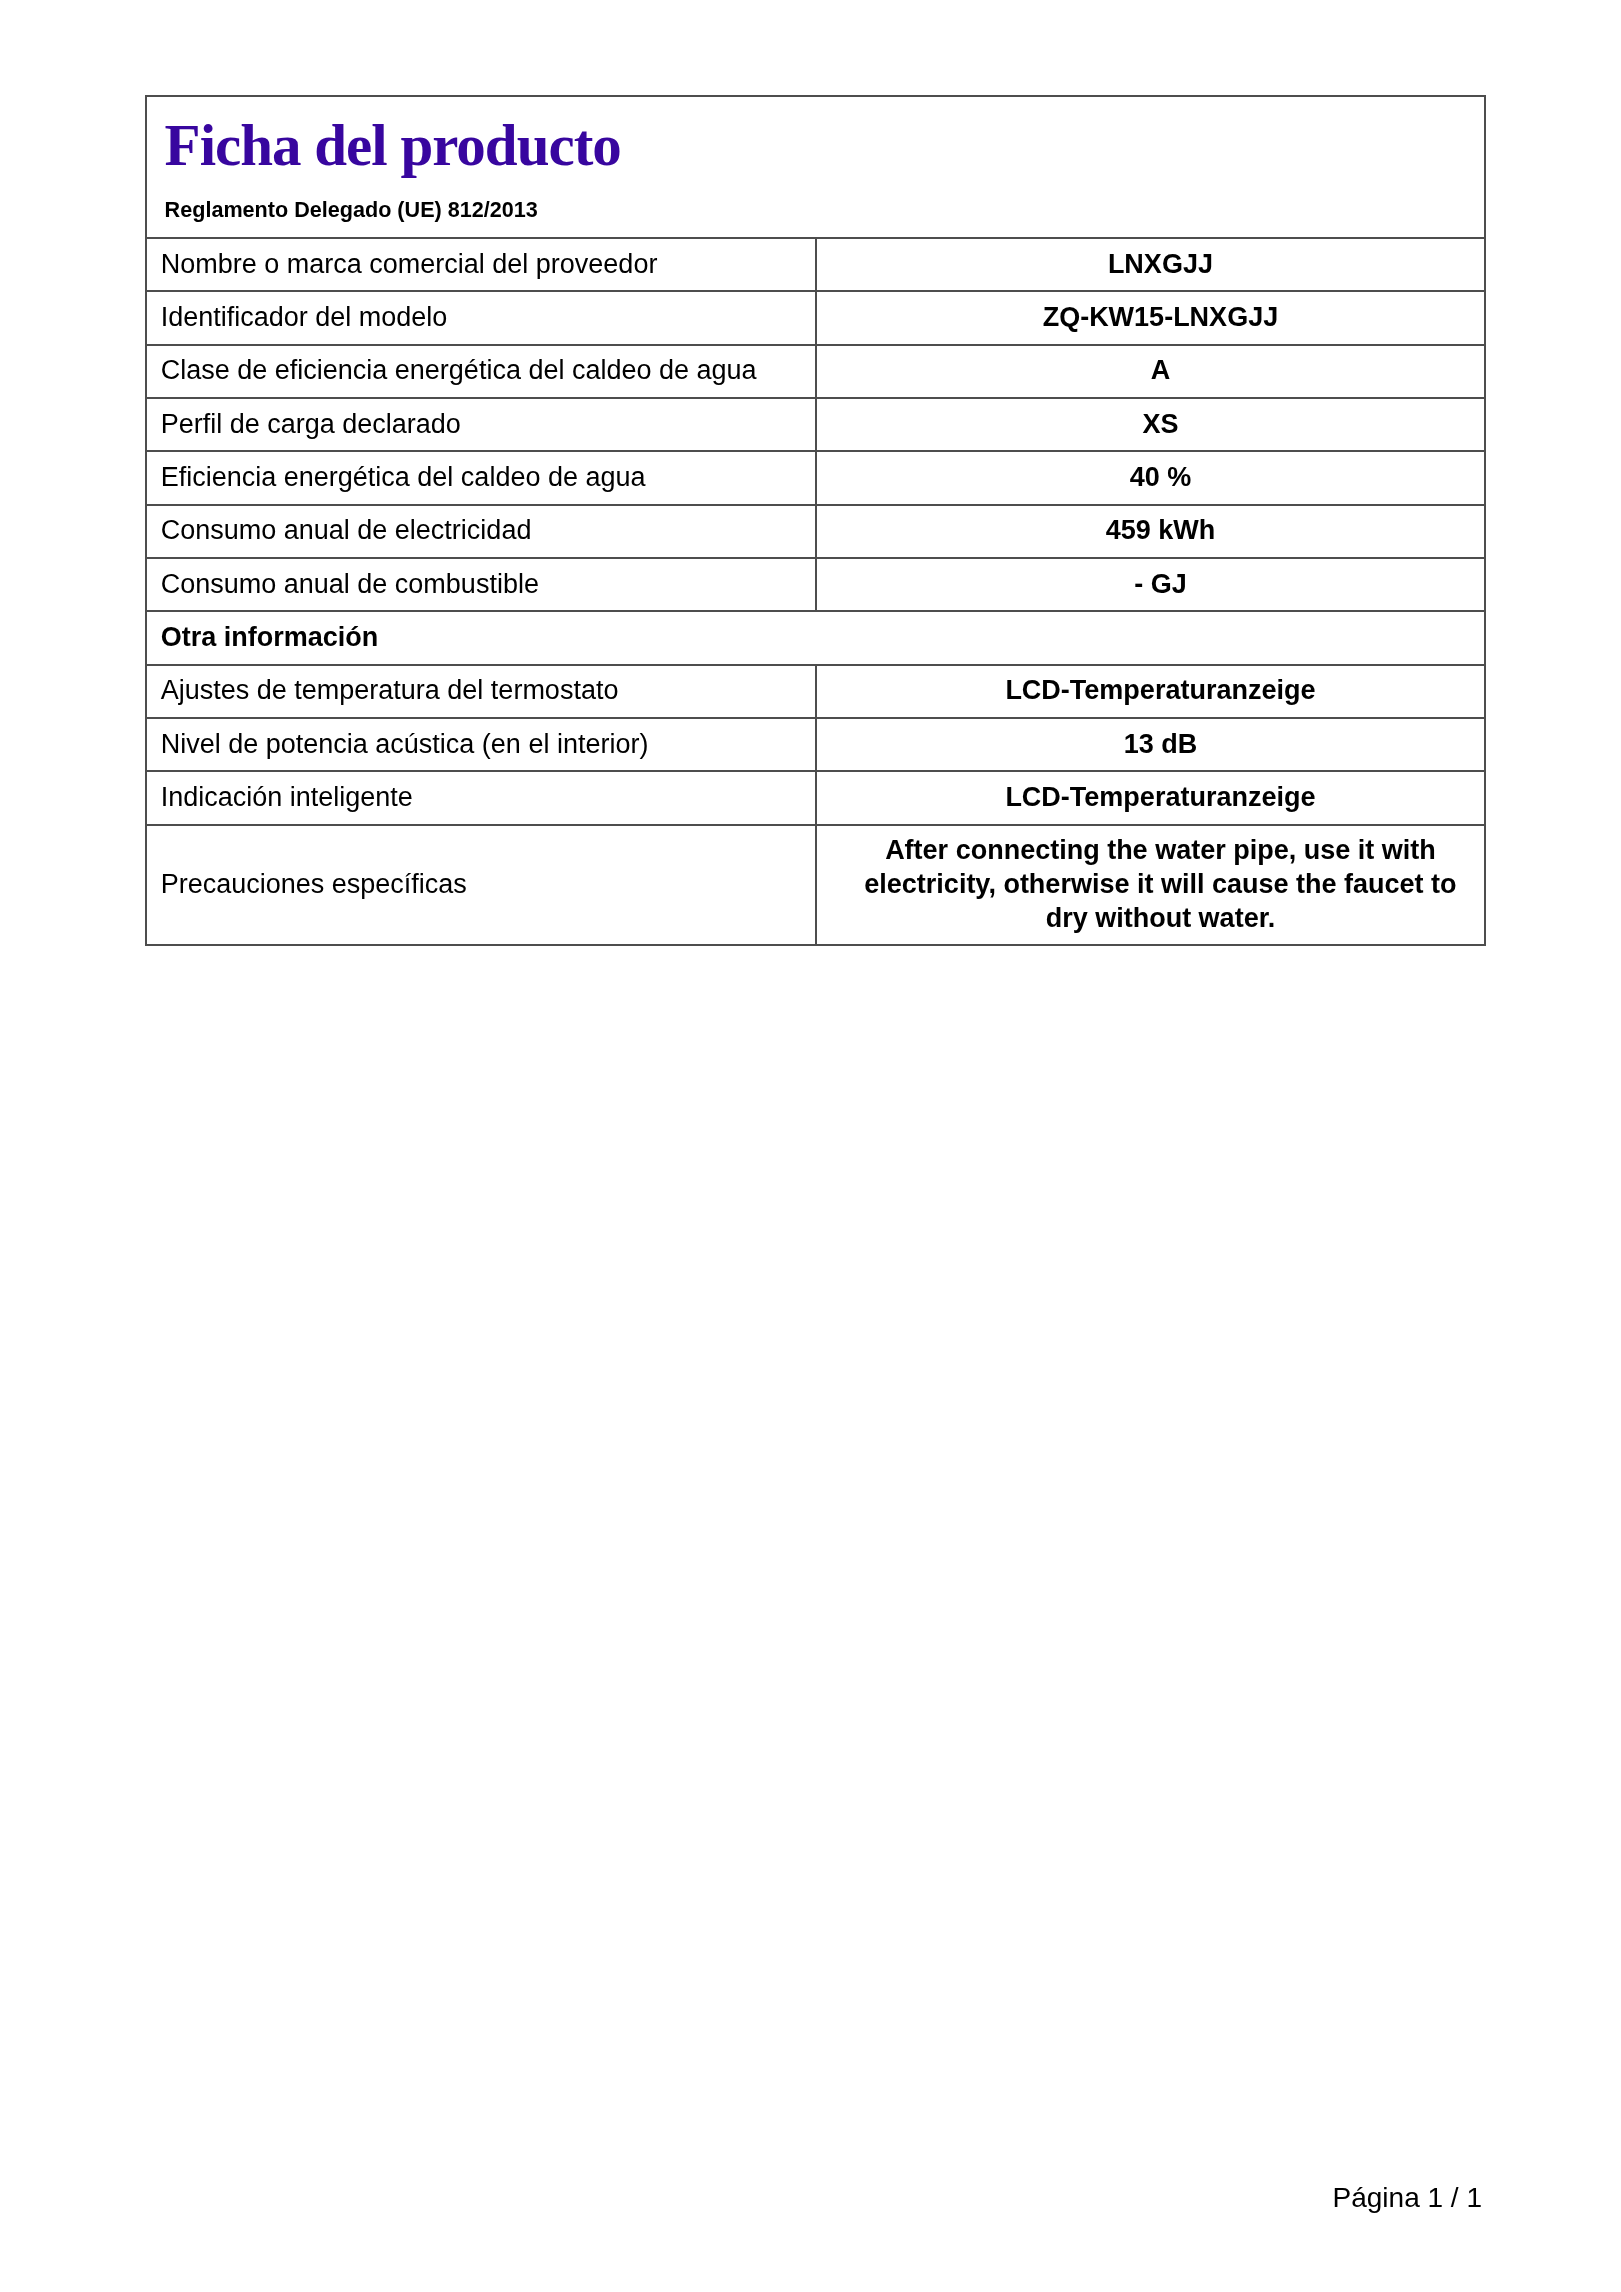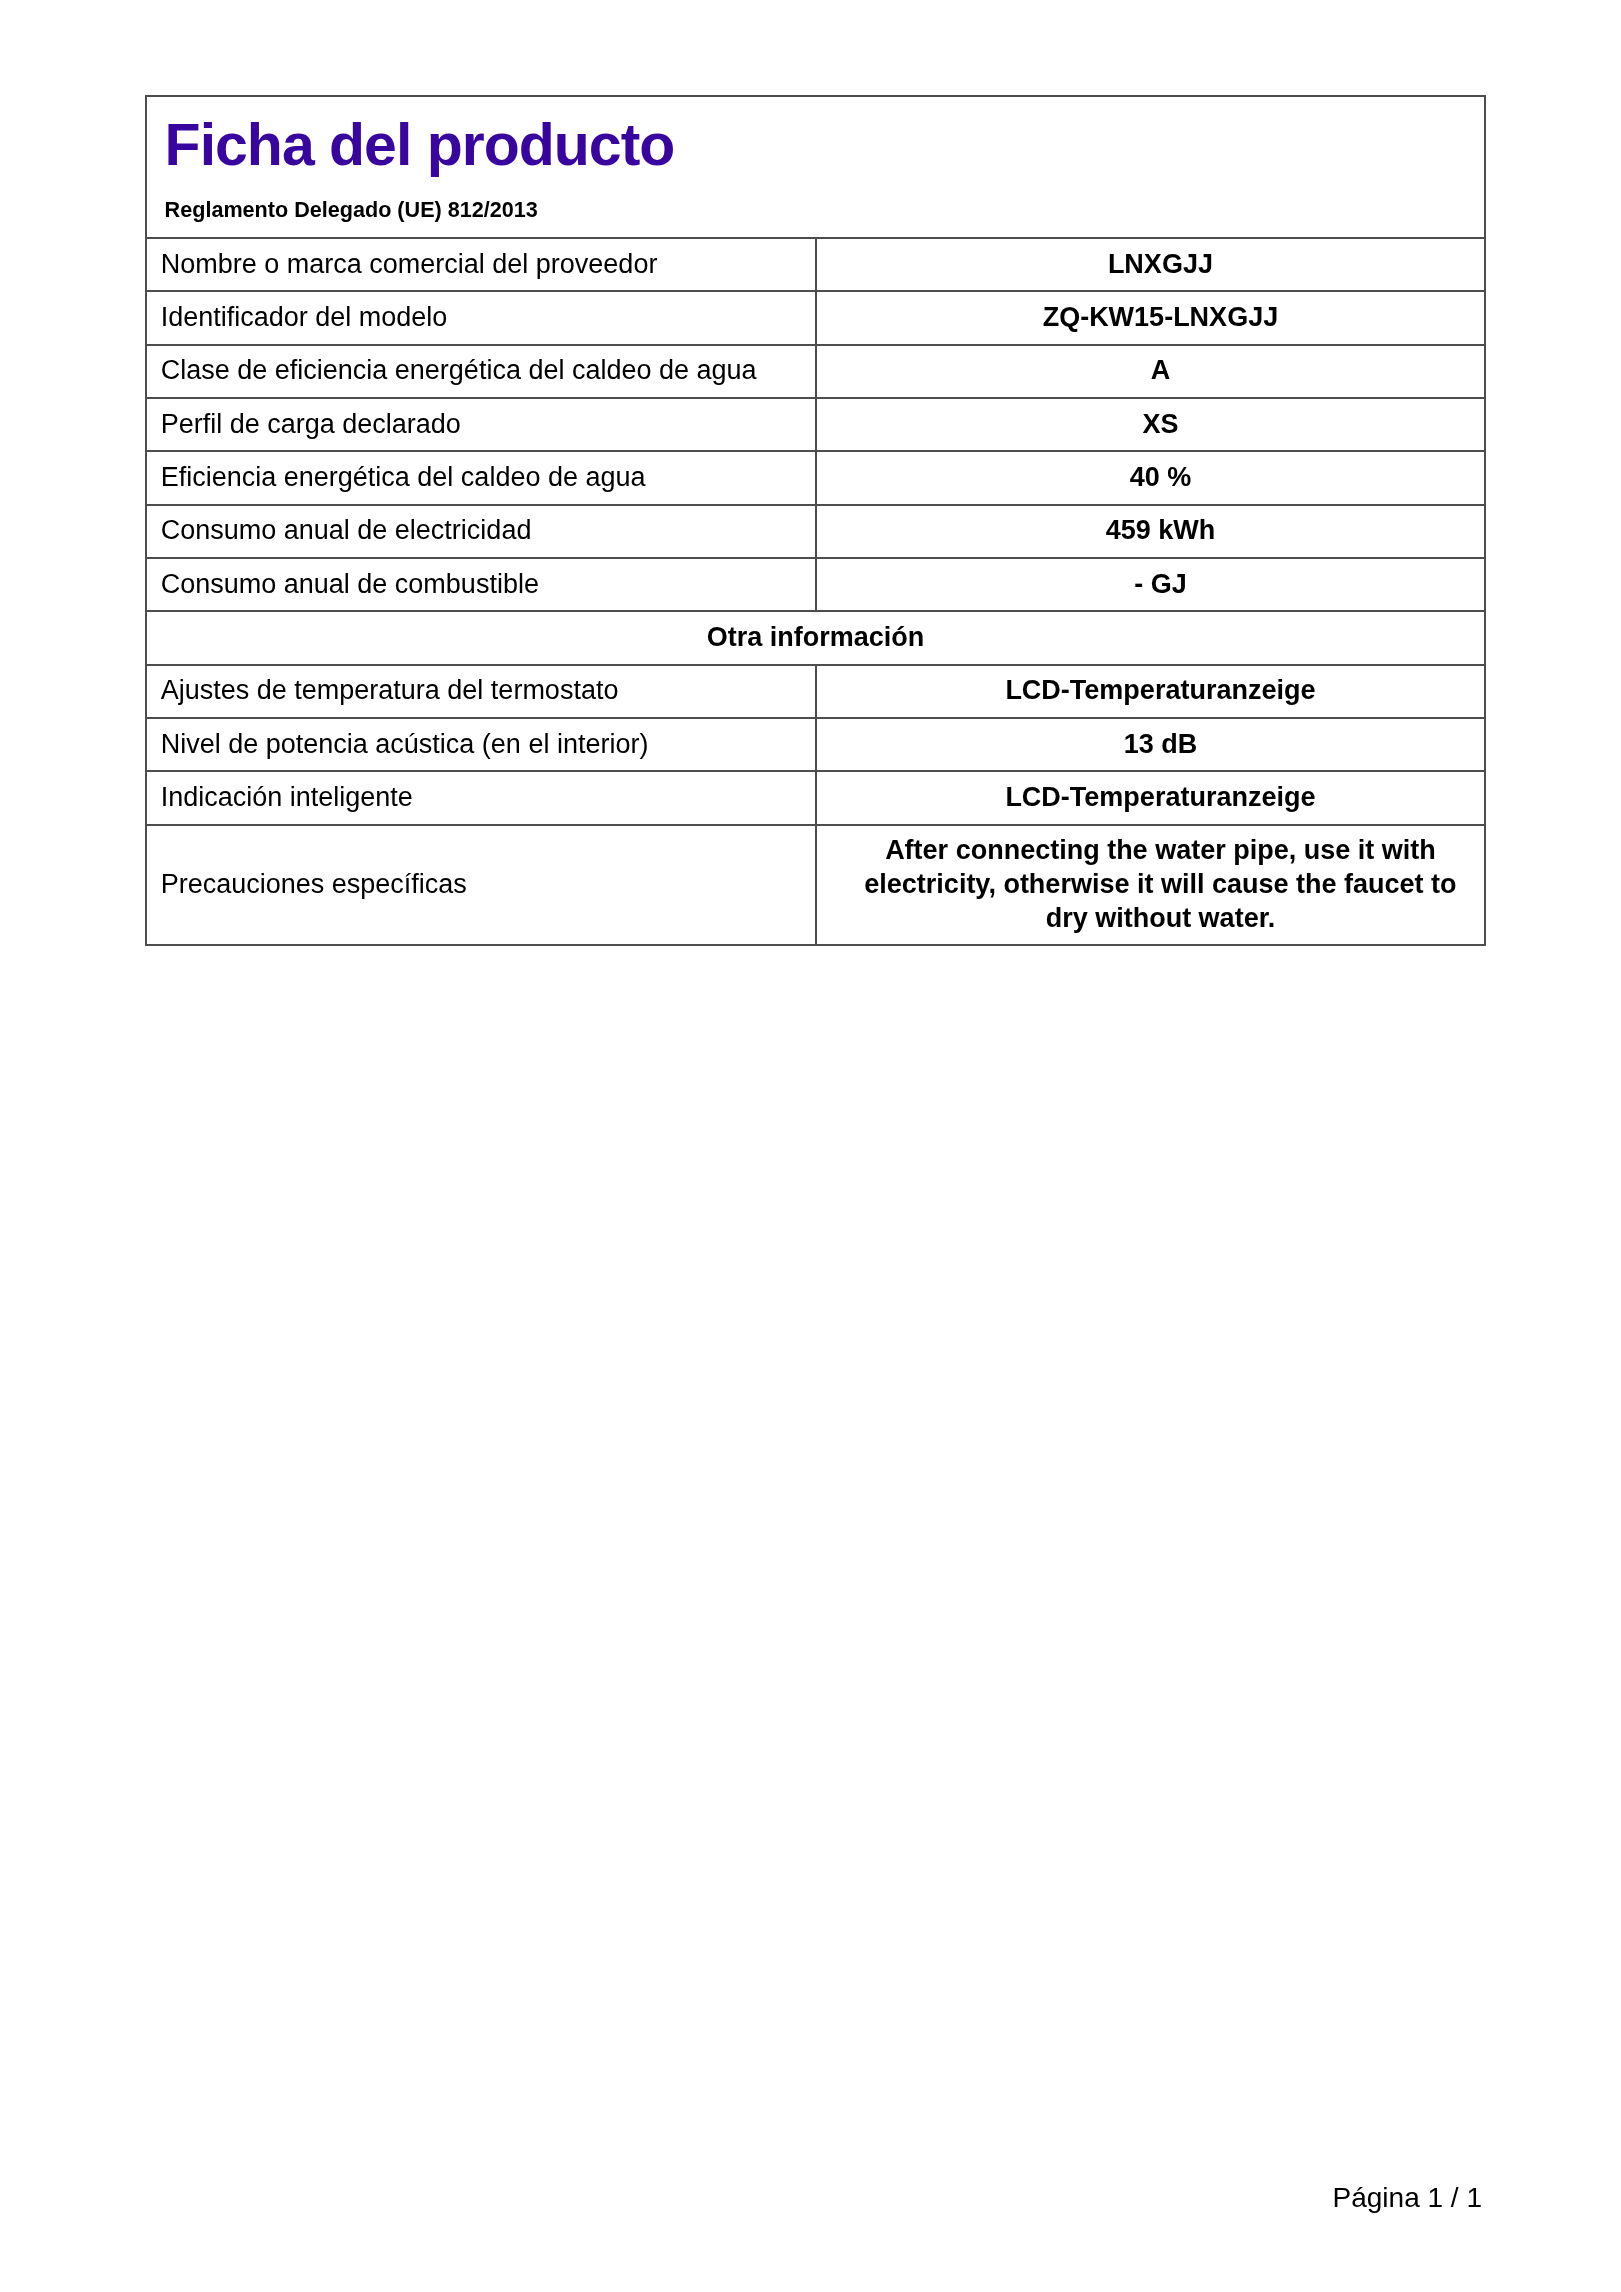--- a/index.html
+++ b/index.html
@@ -27,21 +27,21 @@
   .title-box {
     border: 2px solid var(--border, #4d4d4d);
     border-bottom: none;
     padding: 15.7px 15.7px 13.7px 17.6px;
   }
   .title {
     font-size: 59px;
     line-height: 1.1;
     font-weight: bold;
     color: var(--accent, #38069f);
-    font-family: Liberation Sans, sans-serif;
+    font-family: Liberation Serif, serif;
     letter-spacing: -1px;
   }
   .subtitle {
     font-size: 21.6px;
     margin-top: 19.6px;
     color: var(--text, #000000);
     font-weight: bold;
   }
   table.fiche {
     width: 100%;
@@ -61,21 +61,21 @@
     text-align: left;
     font-weight: normal;
   }
   table.fiche td.value {
     width: 50%;
     text-align: center;
     font-weight: bold;
     padding-left: 34px;
   }
   table.fiche td.section {
-    text-align: center;
+    text-align: left;
     font-weight: bold;
   }
   .footer {
     position: absolute;
     top: 2182px;
     right: 139px;
     font-size: 28px;
     color: var(--text, #000000);
   }
 </style>

